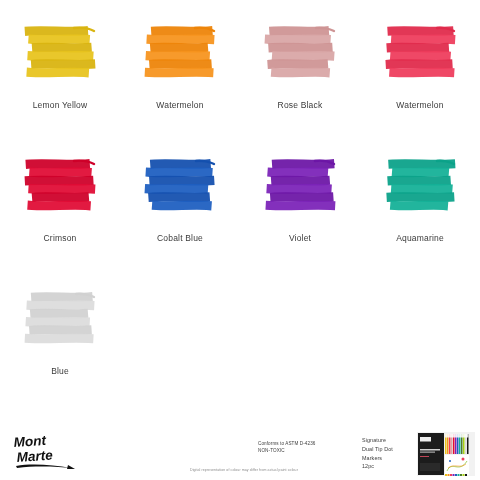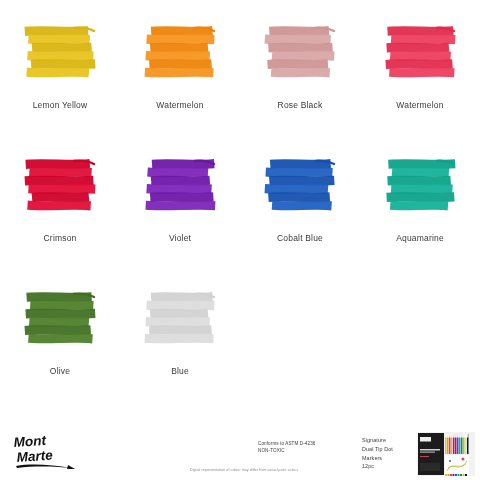--- a/index.html
+++ b/index.html
@@ -153,72 +153,58 @@
             <path d="M12.6,38.2 C26.449999999999996,37.1 46.449999999999996,39.300000000000004 60.3,38.2" stroke="#CE0029" stroke-width="9.2" stroke-linecap="square" fill="none" opacity="0.94"></path>
             <path d="M8.1,46.5 C25.1,47.6 45.1,45.4 62.1,46.5" stroke="#E00C35" stroke-width="9.2" stroke-linecap="square" fill="none" opacity="0.94"></path>
             <path d="M50,2 C58,1 66,3 70,5" stroke="#CE0029" stroke-width="2.4" stroke-linecap="round" fill="none"></path>
           </svg>
         </div>
         <div class="cell-label">Crimson</div>
       </div>
       <div class="cell">
         <div class="swatch-wrap">
           <svg viewBox="0 0 72 56" class="swatch">
+            <path d="M10.8,5 C26.450000000000003,3.9 46.45,6.1 62.1,5" stroke="#1450AE" stroke-width="9.2" stroke-linecap="square" fill="none" opacity="0.94"></path>
+            <path d="M6.3,13.3 C25.1,14.4 45.1,12.200000000000001 63.9,13.3" stroke="#1E5FC0" stroke-width="9.2" stroke-linecap="square" fill="none" opacity="0.94"></path>
+            <path d="M9.9,21.6 C27.800000000000004,20.5 47.800000000000004,22.700000000000003 65.7,21.6" stroke="#1450AE" stroke-width="9.2" stroke-linecap="square" fill="none" opacity="0.94"></path>
+            <path d="M5.4,29.900000000000002 C22.4,31.000000000000004 42.4,28.8 59.4,29.900000000000002" stroke="#1E5FC0" stroke-width="9.2" stroke-linecap="square" fill="none" opacity="0.94"></path>
+            <path d="M9,38.2 C25.1,37.1 45.1,39.300000000000004 61.2,38.2" stroke="#1450AE" stroke-width="9.2" stroke-linecap="square" fill="none" opacity="0.94"></path>
+            <path d="M12.6,46.5 C27.799999999999997,47.6 47.8,45.4 63,46.5" stroke="#1E5FC0" stroke-width="9.2" stroke-linecap="square" fill="none" opacity="0.94"></path>
+            <path d="M52,2 C58,1 66,3 70,5" stroke="#1450AE" stroke-width="2.4" stroke-linecap="round" fill="none"></path>
+          </svg>
+        </div>
+        <div class="cell-label">Cobalt Blue</div>
+      </div>
+      <div class="cell">
+        <div class="swatch-wrap">
+          <svg viewBox="0 0 72 56" class="swatch">
             <path d="M12.6,5 C29.15,3.9 49.15,6.1 65.7,5" stroke="#6C16A6" stroke-width="9.2" stroke-linecap="square" fill="none" opacity="0.94"></path>
             <path d="M8.1,13.3 C23.75,14.4 43.75,12.200000000000001 59.4,13.3" stroke="#7B23B8" stroke-width="9.2" stroke-linecap="square" fill="none" opacity="0.94"></path>
             <path d="M11.7,21.6 C26.450000000000003,20.5 46.45,22.700000000000003 61.2,21.6" stroke="#6C16A6" stroke-width="9.2" stroke-linecap="square" fill="none" opacity="0.94"></path>
             <path d="M7.2,29.900000000000002 C25.1,31.000000000000004 45.1,28.8 63,29.900000000000002" stroke="#7B23B8" stroke-width="9.2" stroke-linecap="square" fill="none" opacity="0.94"></path>
             <path d="M10.8,38.2 C27.799999999999997,37.1 47.8,39.300000000000004 64.8,38.2" stroke="#6C16A6" stroke-width="9.2" stroke-linecap="square" fill="none" opacity="0.94"></path>
             <path d="M6.3,46.5 C26.449999999999996,47.6 46.449999999999996,45.4 66.6,46.5" stroke="#7B23B8" stroke-width="9.2" stroke-linecap="square" fill="none" opacity="0.94"></path>
             <path d="M51,2 C58,1 66,3 70,5" stroke="#6C16A6" stroke-width="2.4" stroke-linecap="round" fill="none"></path>
           </svg>
         </div>
         <div class="cell-label">Violet</div>
       </div>
       <div class="cell">
         <div class="swatch-wrap">
           <svg viewBox="0 0 72 56" class="swatch">
-            <path d="M10.8,5 C26.450000000000003,3.9 46.45,6.1 62.1,5" stroke="#1450AE" stroke-width="9.2" stroke-linecap="square" fill="none" opacity="0.94"></path>
-            <path d="M6.3,13.3 C25.1,14.4 45.1,12.200000000000001 63.9,13.3" stroke="#1E5FC0" stroke-width="9.2" stroke-linecap="square" fill="none" opacity="0.94"></path>
-            <path d="M9.9,21.6 C27.800000000000004,20.5 47.800000000000004,22.700000000000003 65.7,21.6" stroke="#1450AE" stroke-width="9.2" stroke-linecap="square" fill="none" opacity="0.94"></path>
-            <path d="M5.4,29.900000000000002 C22.4,31.000000000000004 42.4,28.8 59.4,29.900000000000002" stroke="#1E5FC0" stroke-width="9.2" stroke-linecap="square" fill="none" opacity="0.94"></path>
-            <path d="M9,38.2 C25.1,37.1 45.1,39.300000000000004 61.2,38.2" stroke="#1450AE" stroke-width="9.2" stroke-linecap="square" fill="none" opacity="0.94"></path>
-            <path d="M12.6,46.5 C27.799999999999997,47.6 47.8,45.4 63,46.5" stroke="#1E5FC0" stroke-width="9.2" stroke-linecap="square" fill="none" opacity="0.94"></path>
-            <path d="M52,2 C58,1 66,3 70,5" stroke="#1450AE" stroke-width="2.4" stroke-linecap="round" fill="none"></path>
-          </svg>
-        </div>
-        <div class="cell-label">Cobalt Blue</div>
-      </div>
-      <div class="cell">
-        <div class="swatch-wrap">
-          <svg viewBox="0 0 72 56" class="swatch">
             <path d="M9,5 C27.799999999999997,3.9 47.8,6.1 66.6,5" stroke="#0BA289" stroke-width="9.2" stroke-linecap="square" fill="none" opacity="0.94"></path>
             <path d="M12.6,13.3 C26.449999999999996,14.4 46.449999999999996,12.200000000000001 60.3,13.3" stroke="#14B097" stroke-width="9.2" stroke-linecap="square" fill="none" opacity="0.94"></path>
             <path d="M8.1,21.6 C25.1,20.5 45.1,22.700000000000003 62.1,21.6" stroke="#0BA289" stroke-width="9.2" stroke-linecap="square" fill="none" opacity="0.94"></path>
             <path d="M11.7,29.900000000000002 C27.799999999999997,31.000000000000004 47.8,28.8 63.9,29.900000000000002" stroke="#14B097" stroke-width="9.2" stroke-linecap="square" fill="none" opacity="0.94"></path>
             <path d="M7.2,38.2 C26.450000000000003,37.1 46.45,39.300000000000004 65.7,38.2" stroke="#0BA289" stroke-width="9.2" stroke-linecap="square" fill="none" opacity="0.94"></path>
             <path d="M10.8,46.5 C25.1,47.6 45.1,45.4 59.4,46.5" stroke="#14B097" stroke-width="9.2" stroke-linecap="square" fill="none" opacity="0.94"></path>
             <path d="M53,2 C58,1 66,3 70,5" stroke="#0BA289" stroke-width="2.4" stroke-linecap="round" fill="none"></path>
           </svg>
         </div>
         <div class="cell-label">Aquamarine</div>
-      </div>
-      <div class="cell">
-        <div class="swatch-wrap">
-          <svg viewBox="0 0 72 56" class="swatch">
-            <path d="M7.2,5 C25.1,3.9 45.1,6.1 63,5" stroke="#416E22" stroke-width="9.2" stroke-linecap="square" fill="none" opacity="0.94"></path>
-            <path d="M10.8,13.3 C27.799999999999997,14.4 47.8,12.200000000000001 64.8,13.3" stroke="#4E7E2B" stroke-width="9.2" stroke-linecap="square" fill="none" opacity="0.94"></path>
-            <path d="M6.3,21.6 C26.449999999999996,20.5 46.449999999999996,22.700000000000003 66.6,21.6" stroke="#416E22" stroke-width="9.2" stroke-linecap="square" fill="none" opacity="0.94"></path>
-            <path d="M9.9,29.900000000000002 C25.1,31.000000000000004 45.1,28.8 60.3,29.900000000000002" stroke="#4E7E2B" stroke-width="9.2" stroke-linecap="square" fill="none" opacity="0.94"></path>
-            <path d="M5.4,38.2 C23.75,37.1 43.75,39.300000000000004 62.1,38.2" stroke="#416E22" stroke-width="9.2" stroke-linecap="square" fill="none" opacity="0.94"></path>
-            <path d="M9,46.5 C26.450000000000003,47.6 46.45,45.4 63.9,46.5" stroke="#4E7E2B" stroke-width="9.2" stroke-linecap="square" fill="none" opacity="0.94"></path>
-            <path d="M50,2 C58,1 66,3 70,5" stroke="#416E22" stroke-width="2.4" stroke-linecap="round" fill="none"></path>
-          </svg>
-        </div>
-        <div class="cell-label">Olive</div>
       </div>
       <div class="cell">
         <div class="swatch-wrap">
           <svg viewBox="0 0 72 56" class="swatch">
             <path d="M11.7,5 C27.799999999999997,3.9 47.8,6.1 63.9,5" stroke="#D1D1D1" stroke-width="9.2" stroke-linecap="square" fill="none" opacity="0.94"></path>
             <path d="M7.2,13.3 C26.450000000000003,14.4 46.45,12.200000000000001 65.7,13.3" stroke="#DCDCDC" stroke-width="9.2" stroke-linecap="square" fill="none" opacity="0.94"></path>
             <path d="M10.8,21.6 C25.1,20.5 45.1,22.700000000000003 59.4,21.6" stroke="#D1D1D1" stroke-width="9.2" stroke-linecap="square" fill="none" opacity="0.94"></path>
             <path d="M6.3,29.900000000000002 C23.75,31.000000000000004 43.75,28.8 61.2,29.900000000000002" stroke="#DCDCDC" stroke-width="9.2" stroke-linecap="square" fill="none" opacity="0.94"></path>
             <path d="M9.9,38.2 C26.450000000000003,37.1 46.45,39.300000000000004 63,38.2" stroke="#D1D1D1" stroke-width="9.2" stroke-linecap="square" fill="none" opacity="0.94"></path>
             <path d="M5.4,46.5 C25.1,47.6 45.1,45.4 64.8,46.5" stroke="#DCDCDC" stroke-width="9.2" stroke-linecap="square" fill="none" opacity="0.94"></path>

